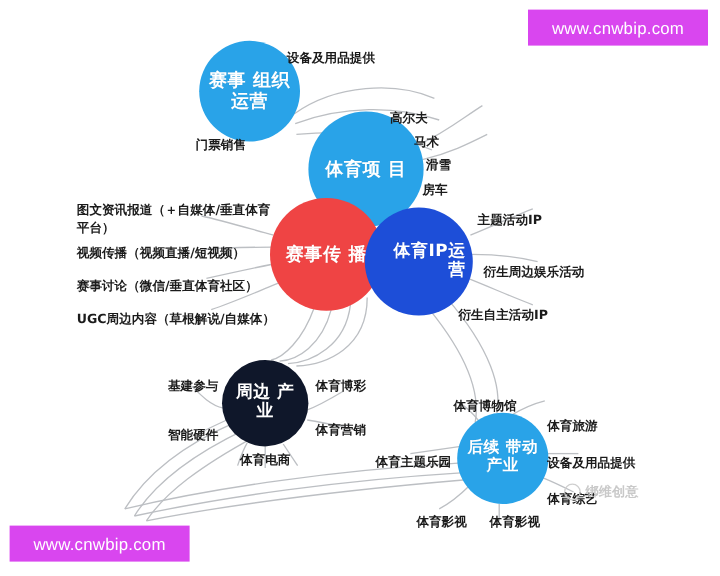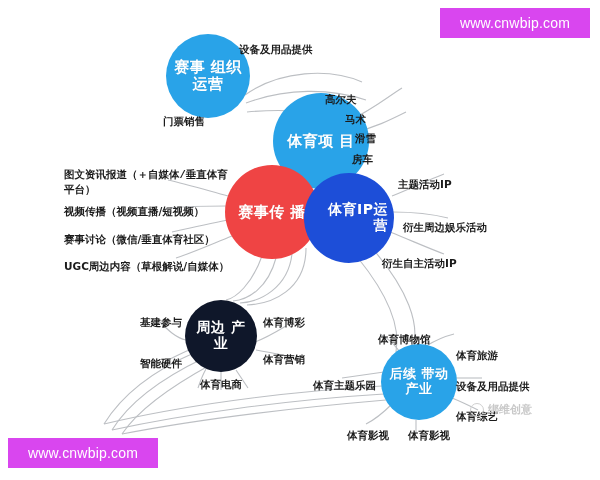--- a/index.html
+++ b/index.html
@@ -138,21 +138,21 @@
       <path d="M384,372 C370,374 356,376 342,378"></path>
     </g>
   </svg>
 
   <div class="node" style="left:166px; top:34px; width:84px; height:84px; background:#29a3e8; font-size:15px;">
     <span>赛事
 组织
 运营</span>
   </div>
 
-  <div class="node" style="left:273px; top:93px; width:96px; height:96px; background:#29a3e8; font-size:15px;">
+  <div class="node" style="left:257px; top:93px; width:96px; height:96px; background:#29a3e8; font-size:15px;">
     <span>体育项
 目</span>
   </div>
 
   <div class="node" style="left:225px; top:165px; width:94px; height:94px; background:#ef4444; font-size:15px;">
     <span>赛事传
 播</span>
   </div>
 
   <div class="node" style="left:304px; top:173px; width:90px; height:90px; background:#1d4ed8; font-size:14px;text-align:right;">
@@ -182,21 +182,21 @@
   <div class="lbl" style="left:355px; top:131px;">滑雪</div>
 
   <div class="lbl" style="left:352px; top:152px;">房车</div>
 
   <div class="lbl" style="left:398px; top:177px;">主题活动IP</div>
 
   <div class="lbl" style="left:403px; top:220px;">衍生周边娱乐活动</div>
 
   <div class="lbl" style="left:382px; top:256px;">衍生自主活动IP</div>
 
-  <div class="lbl" style="left:64px; top:168px;font-family:Liberation Mono, monospace;">图文资讯报道（＋自媒体/垂直体育
+  <div class="lbl" style="left:64px; top:168px;">图文资讯报道（＋自媒体/垂直体育
 平台）</div>
 
   <div class="lbl" style="left:64px; top:232px;">赛事讨论（微信/垂直体育社区）</div>
 
   <div class="lbl" style="left:64px; top:204px;">视频传播（视频直播/短视频）</div>
 
   <div class="lbl" style="left:64px; top:259px;">UGC周边内容（草根解说/自媒体）</div>
 
   <div class="lbl" style="left:140px; top:315px;">基建参与</div>
 

